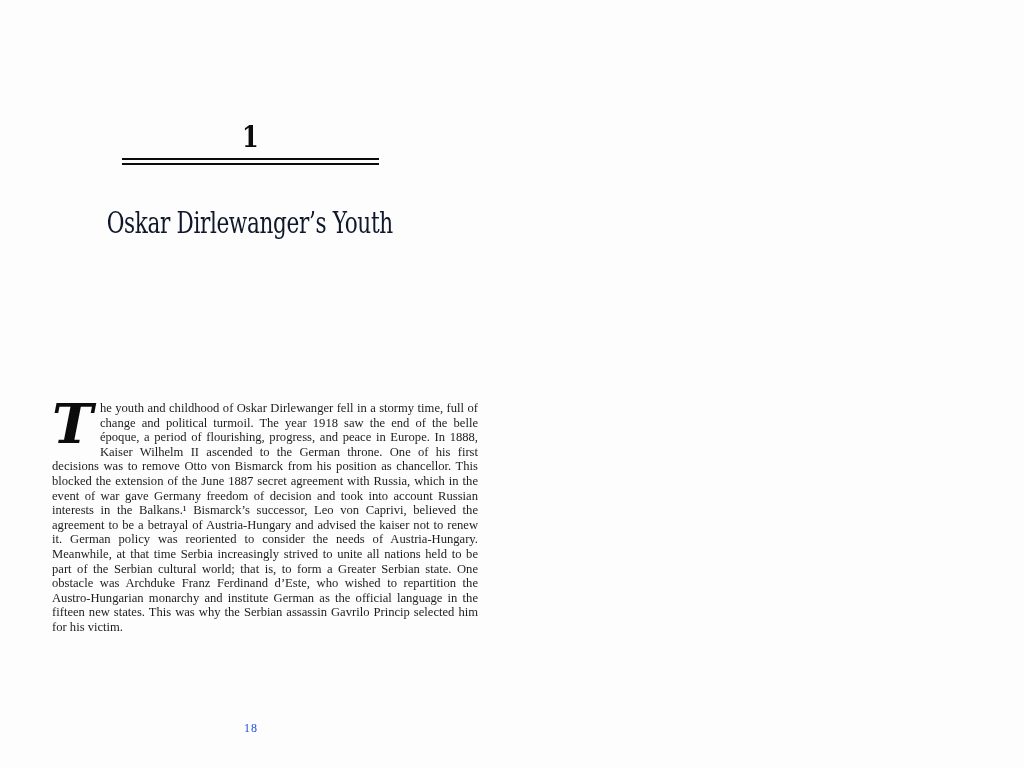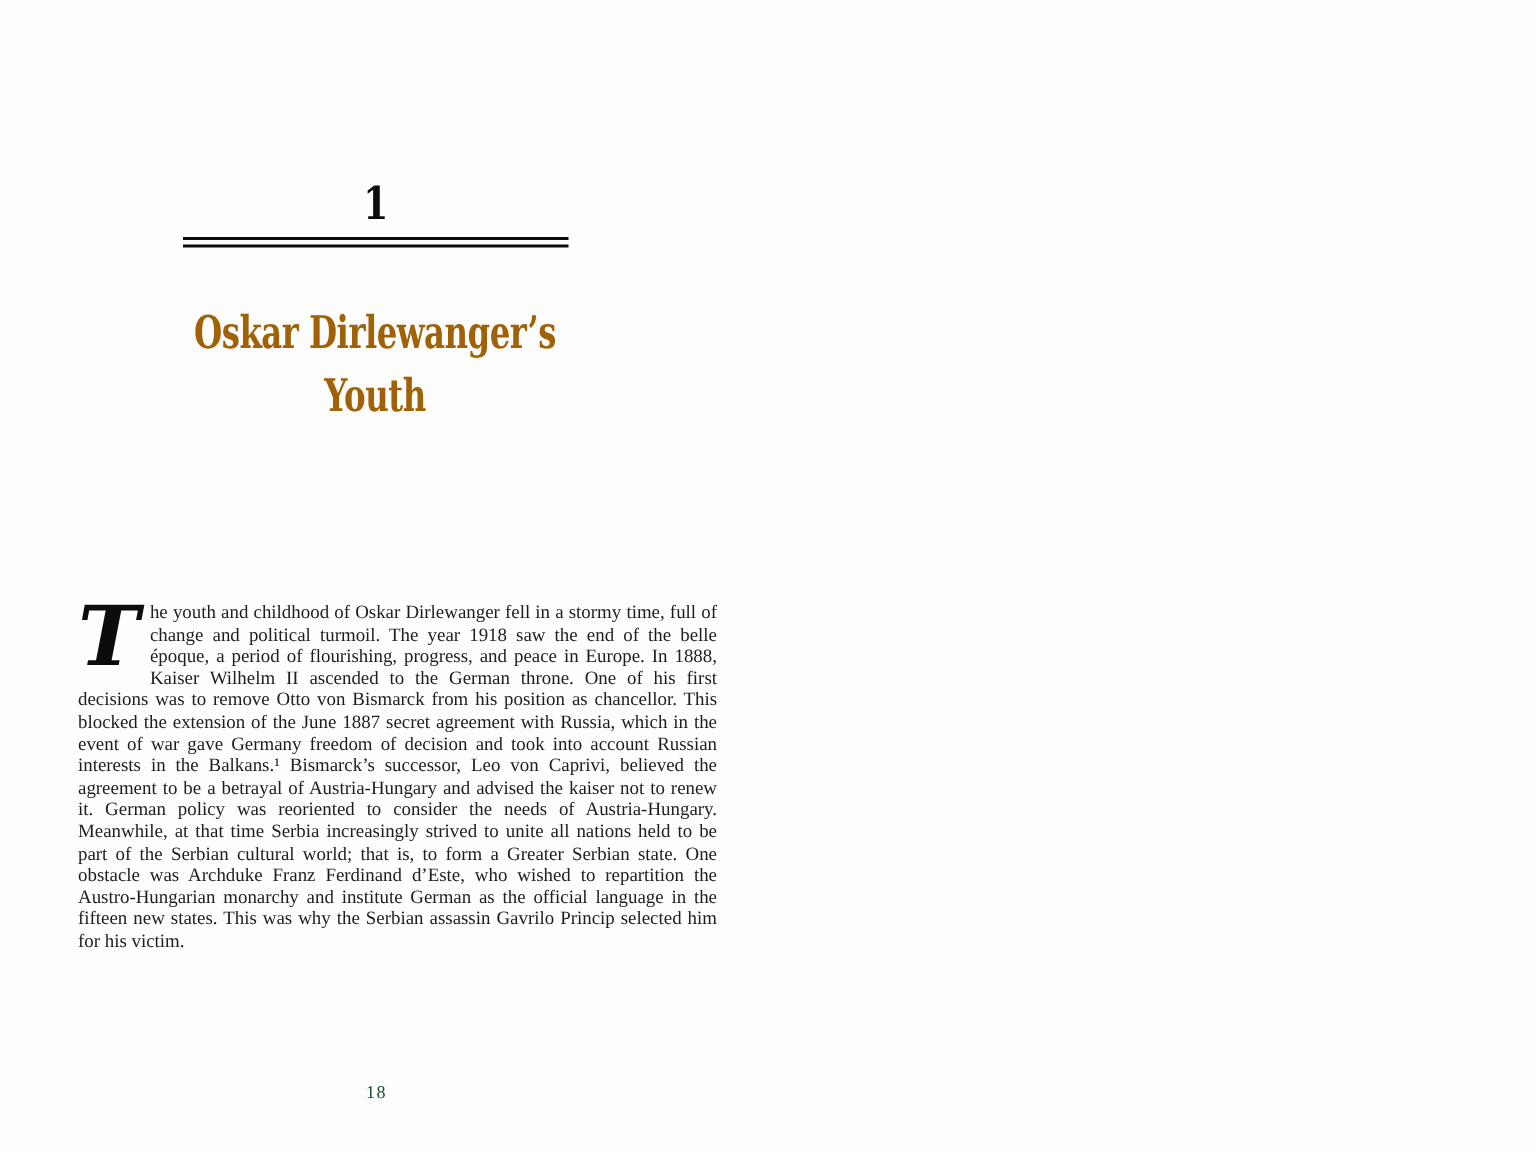--- a/index.html
+++ b/index.html
@@ -40,24 +40,24 @@
   .chapter-rule {
     width: 257px;
     height: 3px;
     margin: 6px auto 0 auto;
     border-top: 2.5px solid #0c0c0c;
     border-bottom: 2px solid #0c0c0c;
   }
   .chapter-title {
     margin: 37px 0 0 0;
     font-family: "DejaVu Serif", serif;
-    font-weight: 700;
+    font-weight: 400;
     font-size: 30px;
     line-height: 42px;
-    color: #a16207;
+    color: #0f172a;
     letter-spacing: -0.5px;
   }
   .chapter-title .squeeze { display: inline-block; transform: scaleX(0.72); transform-origin: 50% 50%; }
 
   
   .body-text {
     position: absolute;
     width: 426px;
     font-size: 12.6px;
     line-height: 14.6px;
@@ -78,21 +78,21 @@
     color: #0c0c0c;
   }
   .folio {
     position: absolute;
     left: 38px;
     top: 721px;
     width: 426px;
     text-align: center;
     font-size: 12px;
     letter-spacing: 1px;
-    color: #14532d;
+    color: #1d4ed8;
   }
 </style>
 </head>
 <body>
 
 <div class="spread">
 
   <section class="page page-left">
 
     <div class="chapter-head">

